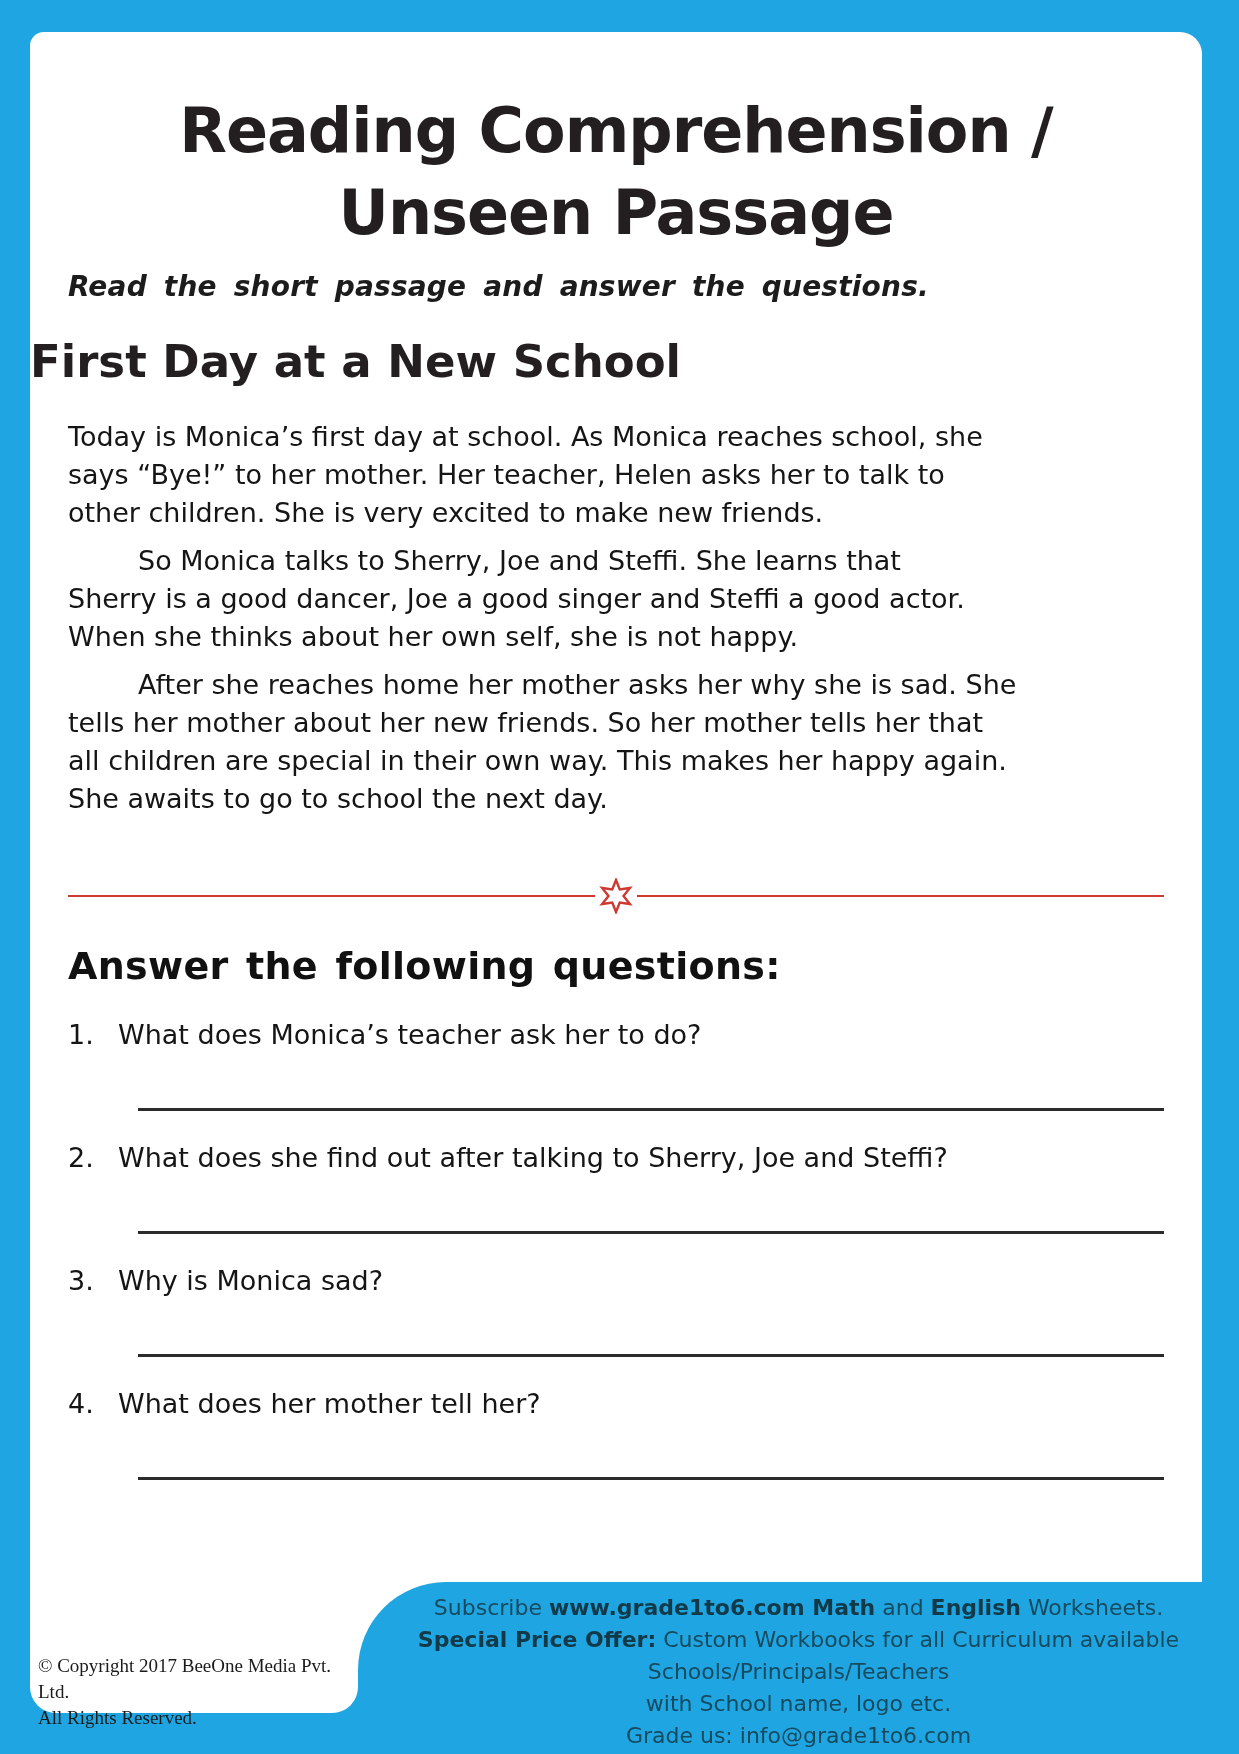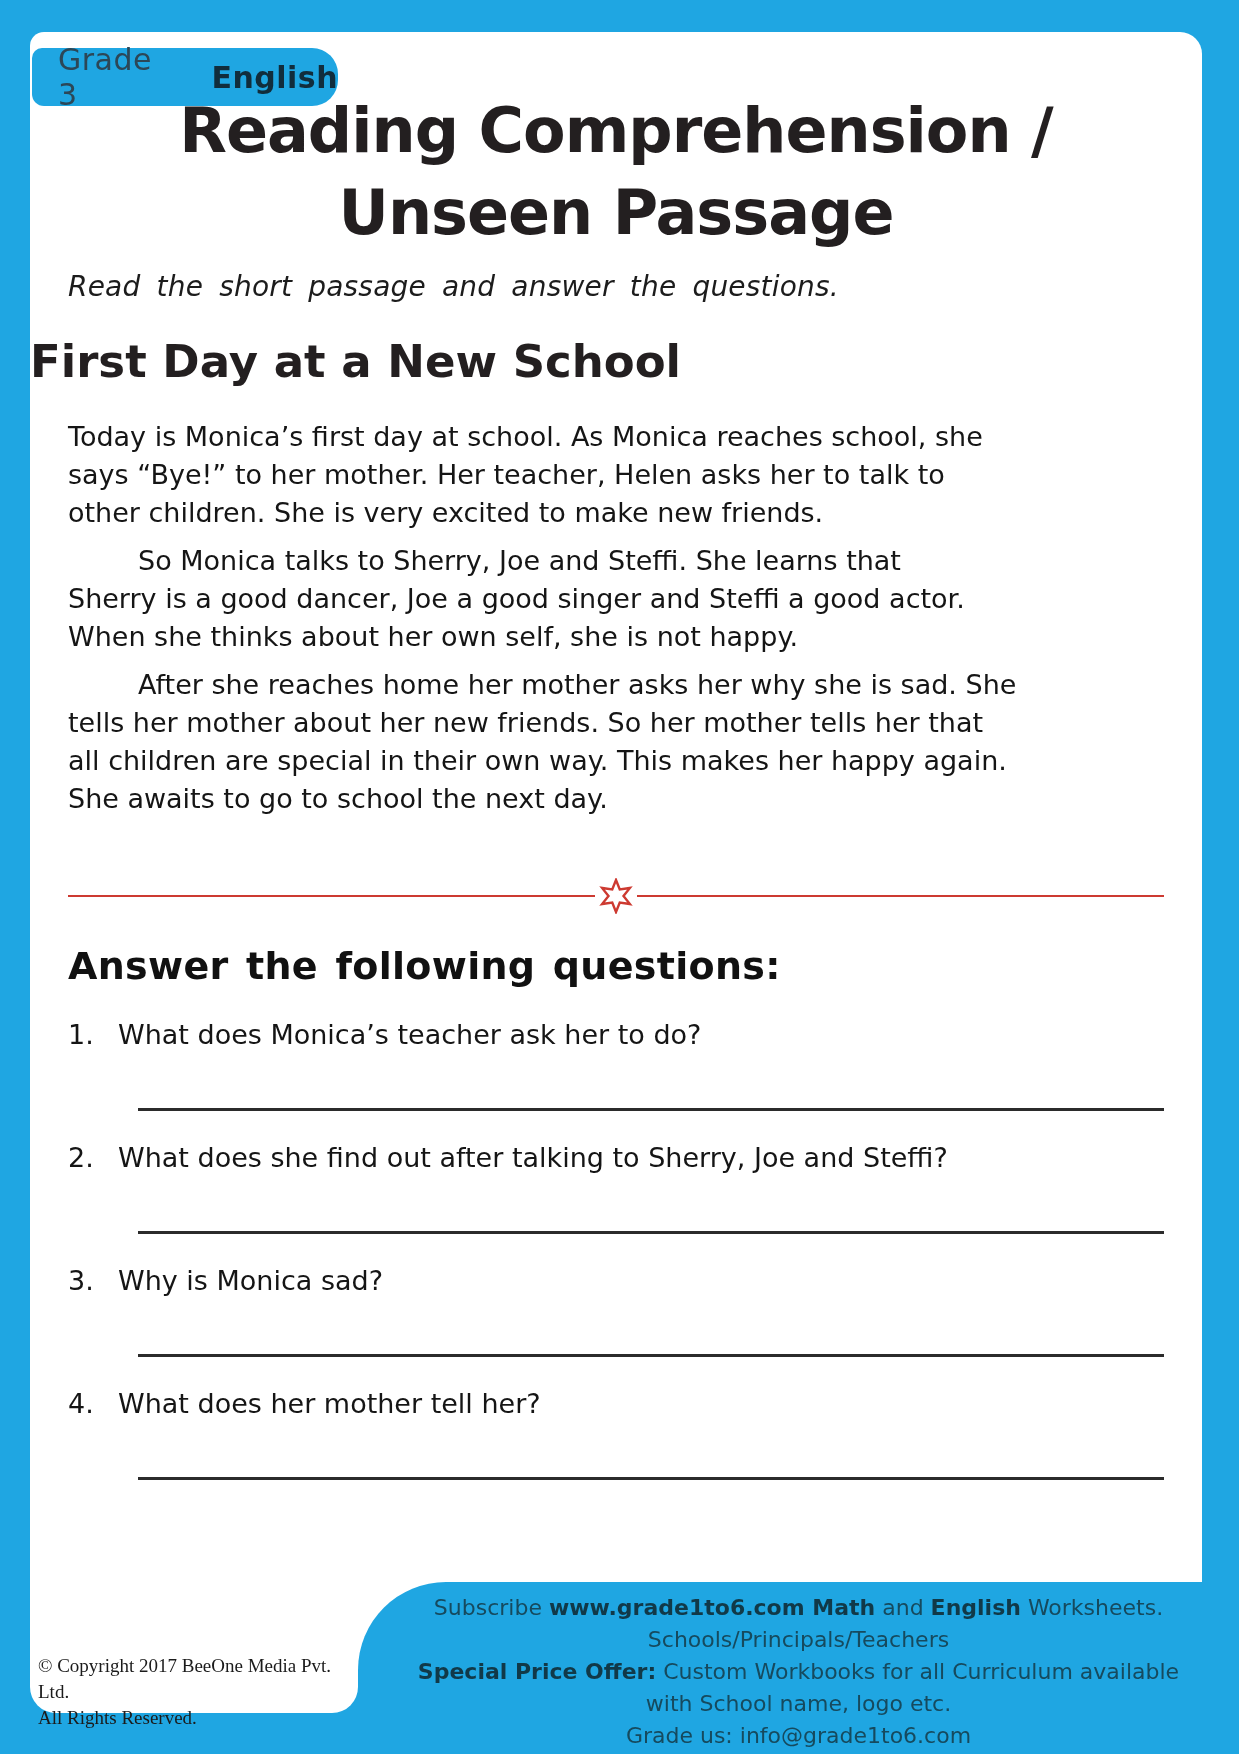--- a/index.html
+++ b/index.html
@@ -17,21 +17,21 @@
     position:absolute;left:2px;top:16px;width:306px;height:58px;
     background:#1fa6e2;border-radius:10px 26px 26px 12px;
     display:flex;align-items:center;padding-left:26px;box-sizing:border-box;
   }
   .grade-label{font-size:30px;color:#2c4757;letter-spacing:.5px;}
   .subject-label{font-size:30px;font-weight:bold;color:#112d3c;margin-left:44px;letter-spacing:.5px;}
   
   .title{margin:0;padding-top:58px;text-align:center;color:#231f20;}
   .title div{font-size:62px;font-weight:bold;line-height:82px;letter-spacing:-1px;}
   .instruction{
-    margin:16px 44px 0 38px;font-size:28px;font-weight:normal;font-style:italic;
+    margin:16px 44px 0 38px;font-size:28px;font-weight:bold;font-style:italic;
     color:#1c1c1c;word-spacing:7px;letter-spacing:.2px;
   }
   .passage-heading{
     margin:32px 0 0 0;text-align:left;font-size:45px;font-weight:bold;color:#231f20;
   }
   .passage{margin:30px 44px 16px 38px;font-size:27px;line-height:38px;color:#151515;}
   .passage p{margin:0 0 10px 0;white-space:pre-line;}
   .passage p.indent{text-indent:70px;}
   
   .divider{position:relative;margin:58px 38px 0 38px;height:40px;}
@@ -61,24 +61,20 @@
   .footer-panel b{font-weight:bold;color:#113948;}
   .corner-cut{position:absolute;left:332px;top:1687px;width:26px;height:26px;background:#1fa6e2;}
   .corner-cut-inner{width:26px;height:26px;background:#ffffff;border-bottom-right-radius:26px;}
 </style>
 </head>
 <body>
 
 <div class="sheet">
   <div class="page">
 
-    <div class="grade-tab">
-      <span class="grade-label">Grade 3</span>
-      <span class="subject-label">English</span>
-    </div>
 
     <h1 class="title">
       <div>Reading Comprehension /</div>
       <div>Unseen Passage</div>
     </h1>
 
     <div class="instruction">Read the short passage and answer the questions.</div>
 
     <h2 class="passage-heading">First Day at a New School</h2>
 
@@ -144,18 +140,18 @@
     <div>© Copyright 2017 BeeOne Media Pvt. Ltd.</div>
     <div>All Rights Reserved.</div>
   </div>
 
   <div class="corner-cut">
     <div class="corner-cut-inner"></div>
   </div>
 
   <div class="footer-panel">
     <div><span>Subscribe </span><b>www.grade1to6.com Math</b><span> and </span><b>English</b><span> Worksheets.</span></div>
+    <div><b>Special Price Offer:</b><span> Custom Workbooks for all Curriculum available</span></div>
     <div>Schools/Principals/Teachers</div>
-    <div><b>Special Price Offer:</b><span> Custom Workbooks for all Curriculum available</span></div>
     <div>with School name, logo etc.</div>
     <div>Grade us: info@grade1to6.com</div>
   </div>
 </div>
 
 </body></html>

